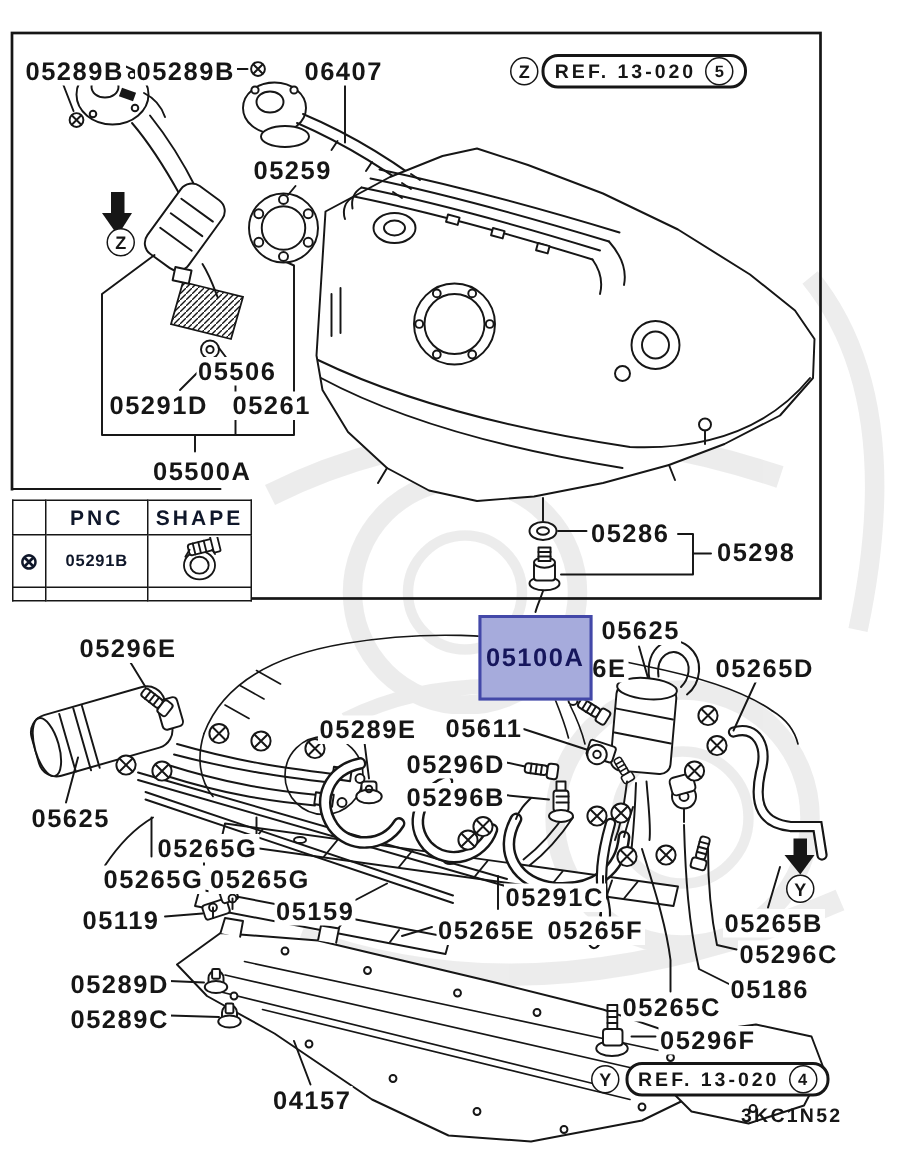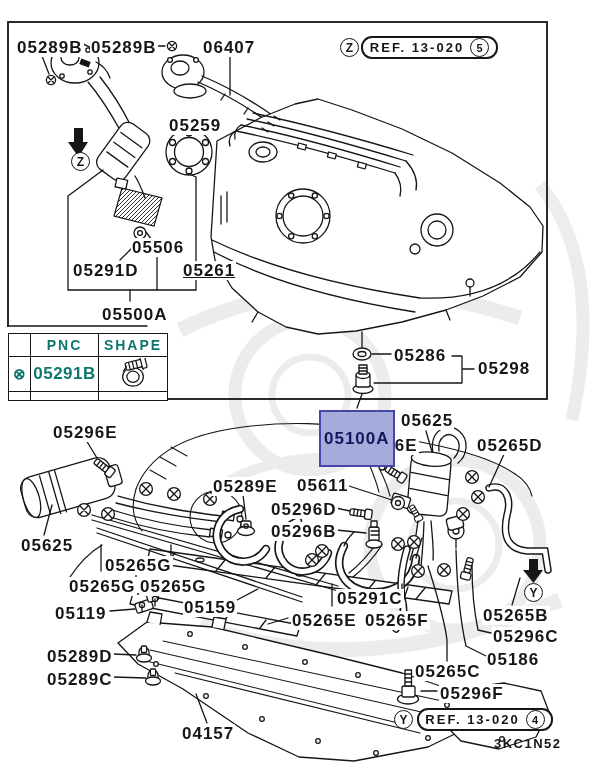--- a/index.html
+++ b/index.html
@@ -22,24 +22,24 @@
   .circ{position:absolute;width:19px;height:19px;border:1.8px solid #161616;border-radius:50%;
         display:flex;align-items:center;justify-content:center;font-weight:bold;font-size:12px;
         background:#fff;box-sizing:border-box;z-index:4;}
   .badge{position:absolute;height:23px;border:2px solid #161616;border-radius:11px;background:#fff;
          display:flex;align-items:center;justify-content:center;gap:6px;font-weight:bold;
          font-size:13px;letter-spacing:2px;box-sizing:border-box;z-index:4;padding:0 6px;}
   .badge .num{width:17px;height:17px;border:1.6px solid #161616;border-radius:50%;flex:none;
          display:flex;align-items:center;justify-content:center;font-size:11px;letter-spacing:0;}
   .pnc-table{position:absolute;left:8px;top:333px;border-collapse:collapse;background:#fff;z-index:4;}
   .pnc-table th,.pnc-table td{border:1.7px solid #161616;font-weight:bold;text-align:center;
-         padding:0;color:#0f766e;background:#fff;}
+         padding:0;color:#0f172a;background:#fff;}
   .pnc-table th{font-size:14px;letter-spacing:2px;height:22px;}
   .pnc-table .c1{width:21px;}.pnc-table .c2{width:67px;}.pnc-table .c3{width:68px;}
-  .pnc-table .rowmain td{height:34px;font-size:17px;letter-spacing:.5px;}
+  .pnc-table .rowmain td{height:34px;font-size:11px;letter-spacing:.5px;}
   .pnc-table .rowmain td:first-child{font-size:15px;}
   .pnc-table .empty td{height:8px;}
   .clampsvg{display:block;margin:0 auto;}
   .code{position:absolute;font-weight:bold;font-size:13px;letter-spacing:1.5px;z-index:4;}
 </style>
 </head>
 <body>
 
 <div class="stage">
 
@@ -351,24 +351,24 @@
   <g>
     <rect x="529" y="559" width="9" height="12" class="fd"></rect>
     <polygon points="523,570 543,570 533.5,583" class="fd"></polygon>
   </g>
 </svg>
 
   <div id="labels">
       <div class="plabel" style="left: 16px; top: 38px;">05289B</div>
       <div class="plabel" style="left: 90px; top: 38px;">05289B</div>
       <div class="plabel" style="left: 202px; top: 38px;">06407</div>
-      <div class="plabel" style="left: 168px; top: 116px;">05259</div>
+      <div class="plabel" style="left: 168px; top: 104px;">05259</div>
       <div class="plabel" style="left: 131px; top: 238px;">05506</div>
       <div class="plabel" style="left: 72px; top: 261px;">05291D</div>
-      <div class="plabel" style="left: 182px; top: 261px; text-decoration: underline;">05261</div>
+      <div class="plabel" style="left: 154px; top: 261px;">05261</div>
       <div class="plabel" style="left: 101px; top: 305px;">05500A</div>
       <div class="plabel" style="left: 393px; top: 346px;">05286</div>
       <div class="plabel" style="left: 477px; top: 359px;">05298</div>
       <div class="plabel" style="left: 52px; top: 423px;">05296E</div>
       <div class="plabel hl" style="left: 319px; top: 410px;">05100A</div>
       <div class="plabel" style="left: 400px; top: 411px;">05625</div>
       <div class="plabel" style="left: 352px; top: 436px;">05296E</div>
       <div class="plabel" style="left: 476px; top: 436px;">05265D</div>
       <div class="plabel" style="left: 212px; top: 477px;">05289E</div>
       <div class="plabel" style="left: 296px; top: 456px; margin-top: 20px;">05611</div>

